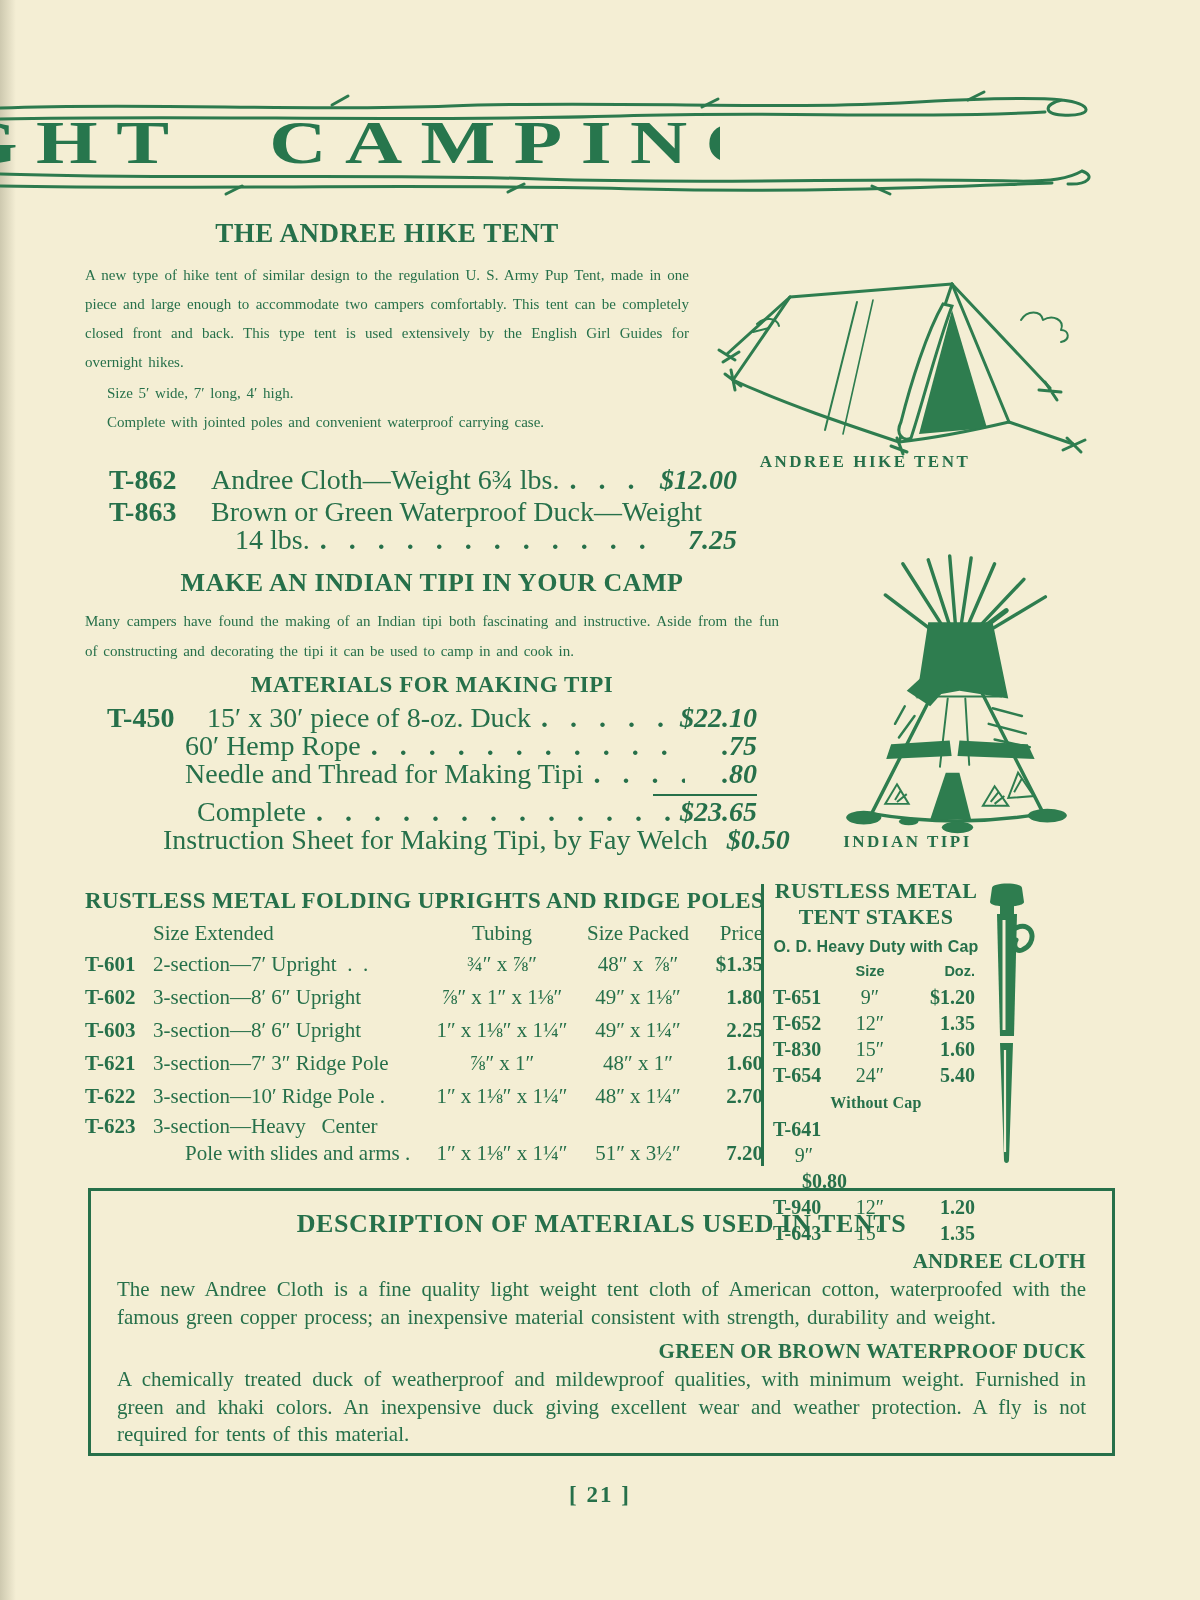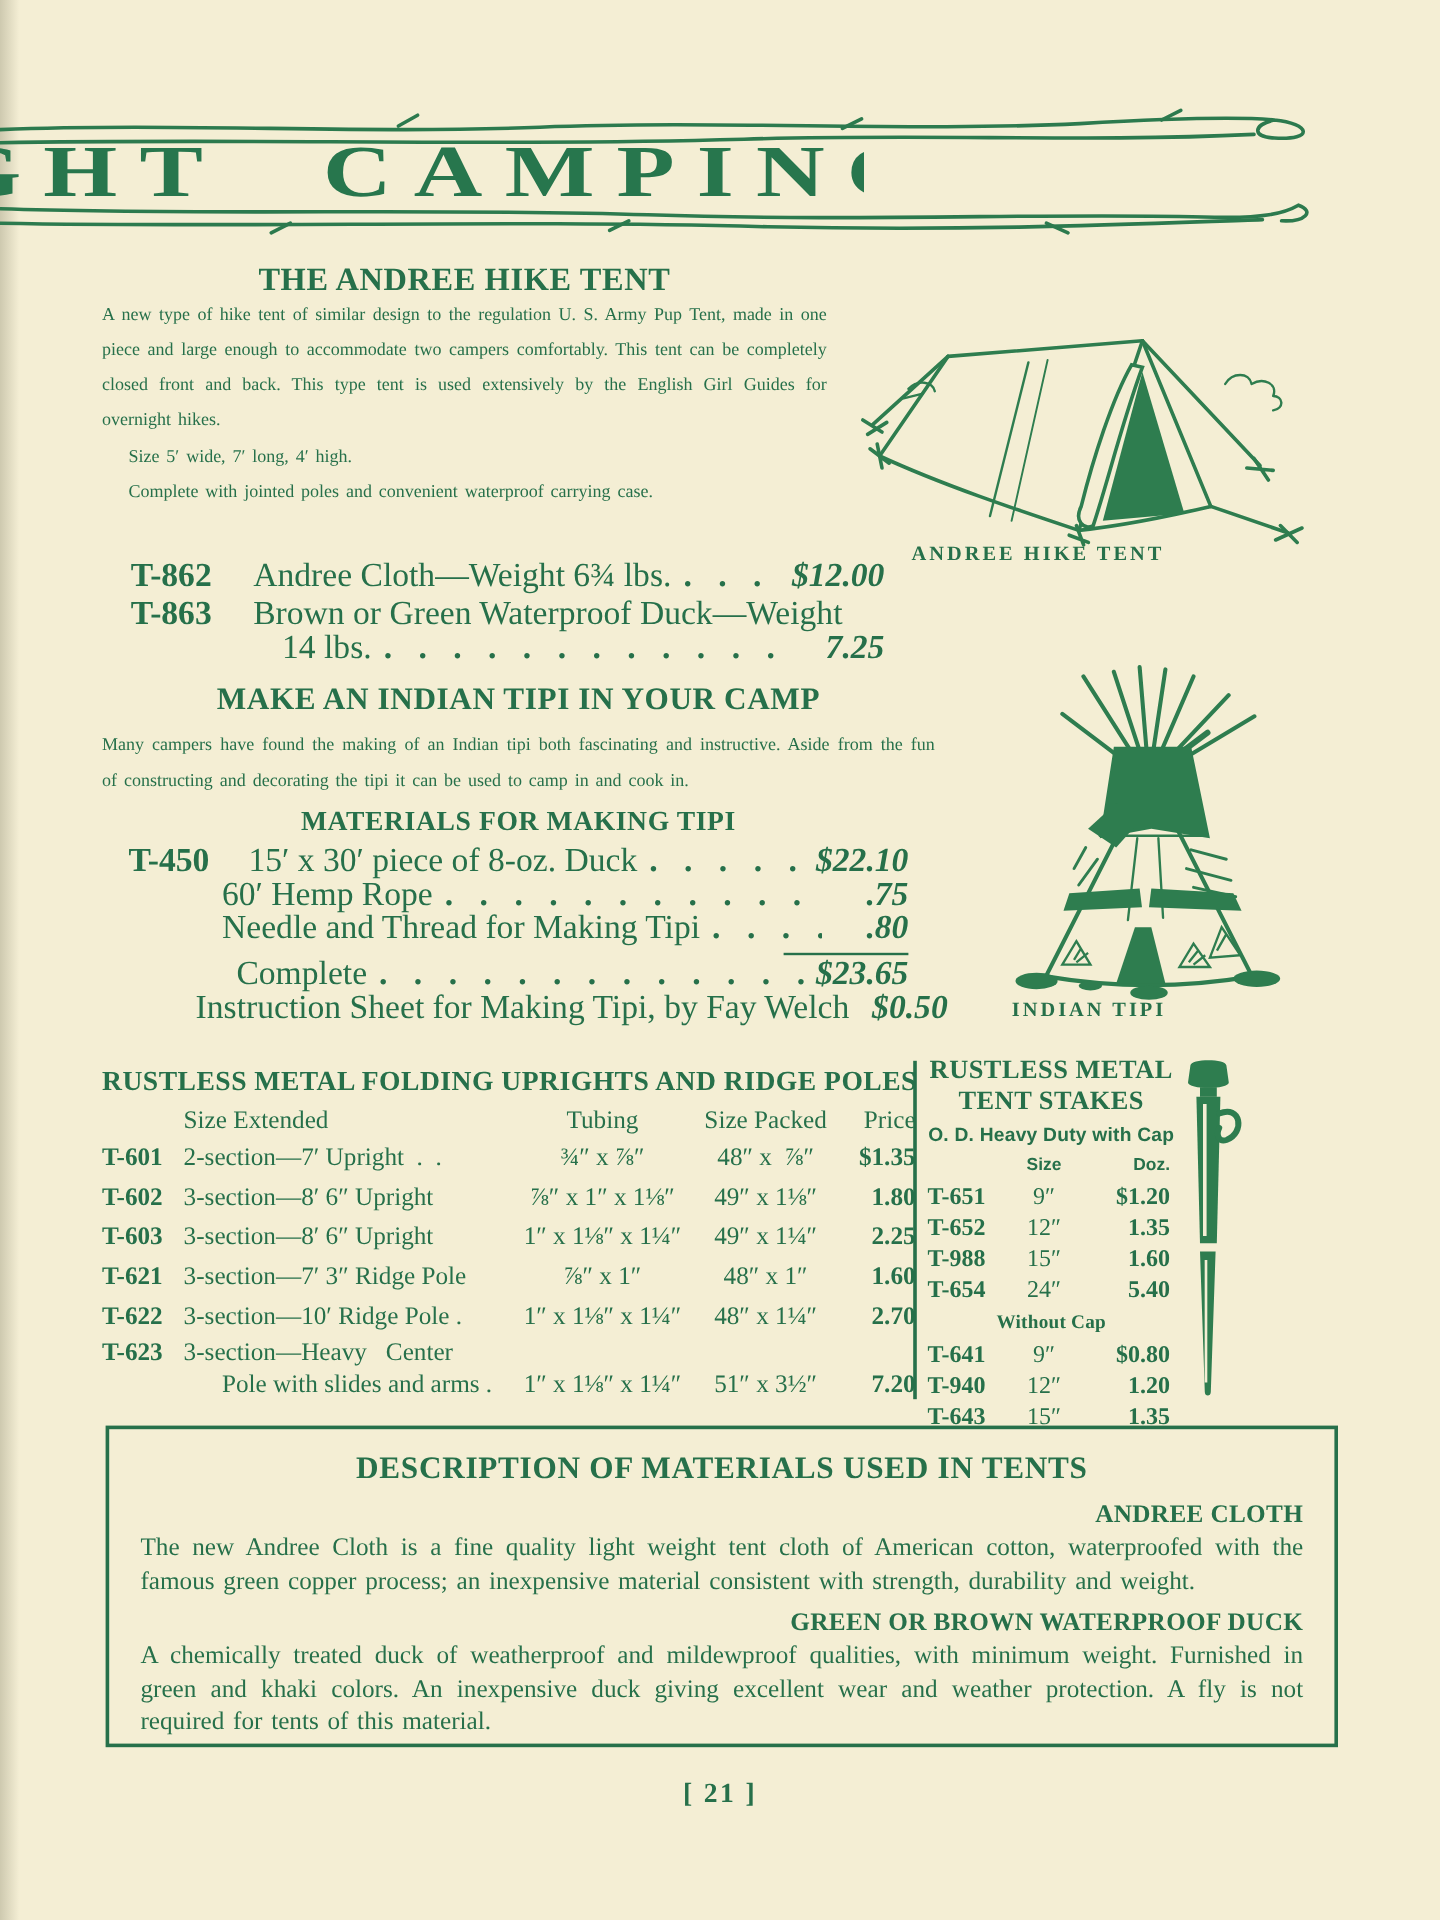--- a/index.html
+++ b/index.html
@@ -76,21 +76,21 @@
           <path d="M524,96 L508,104"></path>
           <path d="M872,98 L890,106"></path>
       </g>
     </svg>
     <div class="title-clip">
       <h1>GHT  CAMPING</h1>
     </div>
   </div>
 
   <div style="position:absolute;left:85px;top:218px;width:604px;">
-    <div class="sec-head" style="font-size:27px;margin-bottom:0;">THE ANDREE HIKE TENT</div>
+    <div class="sec-head" style="font-size:27px;margin-bottom:12px;">THE ANDREE HIKE TENT</div>
     <div class="para">A new type of hike tent of similar design to the regulation U. S. Army Pup Tent, made in one piece and large enough to accommodate two campers comfortably.  This tent can be completely closed front and back.  This type tent is used extensively by the English Girl Guides for overnight hikes.</div>
     <div class="para indent" style="margin-top:2px;">Size 5′ wide, 7′ long, 4′ high.</div>
     <div class="para indent">Complete with jointed poles and convenient waterproof carrying case.</div>
   </div>
 
   <div style="position:absolute;left:85px;top:466px;width:652px;">
     <div class="prow">
       <span class="code" style="padding-left:24px;width:102px;">T-862</span>
       <span class="desc">Andree Cloth—Weight 6¾ lbs.</span>
       <span class="leader">. . . . . . . . . . . . . . . . . . . . . . . . . . . . . . . . . . . . . . . .</span>
@@ -286,31 +286,31 @@
       <span class="s-code">T-651</span>
       <span class="s-size">9″</span>
       <span class="s-doz">$1.20</span>
     </div>
     <div class="srow">
       <span class="s-code">T-652</span>
       <span class="s-size">12″</span>
       <span class="s-doz">1.35</span>
     </div>
     <div class="srow">
-      <span class="s-code">T-988</span>
+      <span class="s-code">T-830</span>
       <span class="s-size">15″</span>
       <span class="s-doz">1.60</span>
     </div>
     <div class="srow">
       <span class="s-code">T-654</span>
       <span class="s-size">24″</span>
       <span class="s-doz">5.40</span>
     </div>
     <div class="grp" style="margin-top:6px;font-family:Liberation Serif, serif;">Without Cap</div>
-    <div class="srow" style="margin-top:4px;">
+    <div class="srow" style="margin-top:4px;flex-direction:column;">
       <span class="s-code">T-641</span>
       <span class="s-size">9″</span>
       <span class="s-doz">$0.80</span>
     </div>
     <div class="srow">
       <span class="s-code">T-940</span>
       <span class="s-size">12″</span>
       <span class="s-doz">1.20</span>
     </div>
     <div class="srow">

